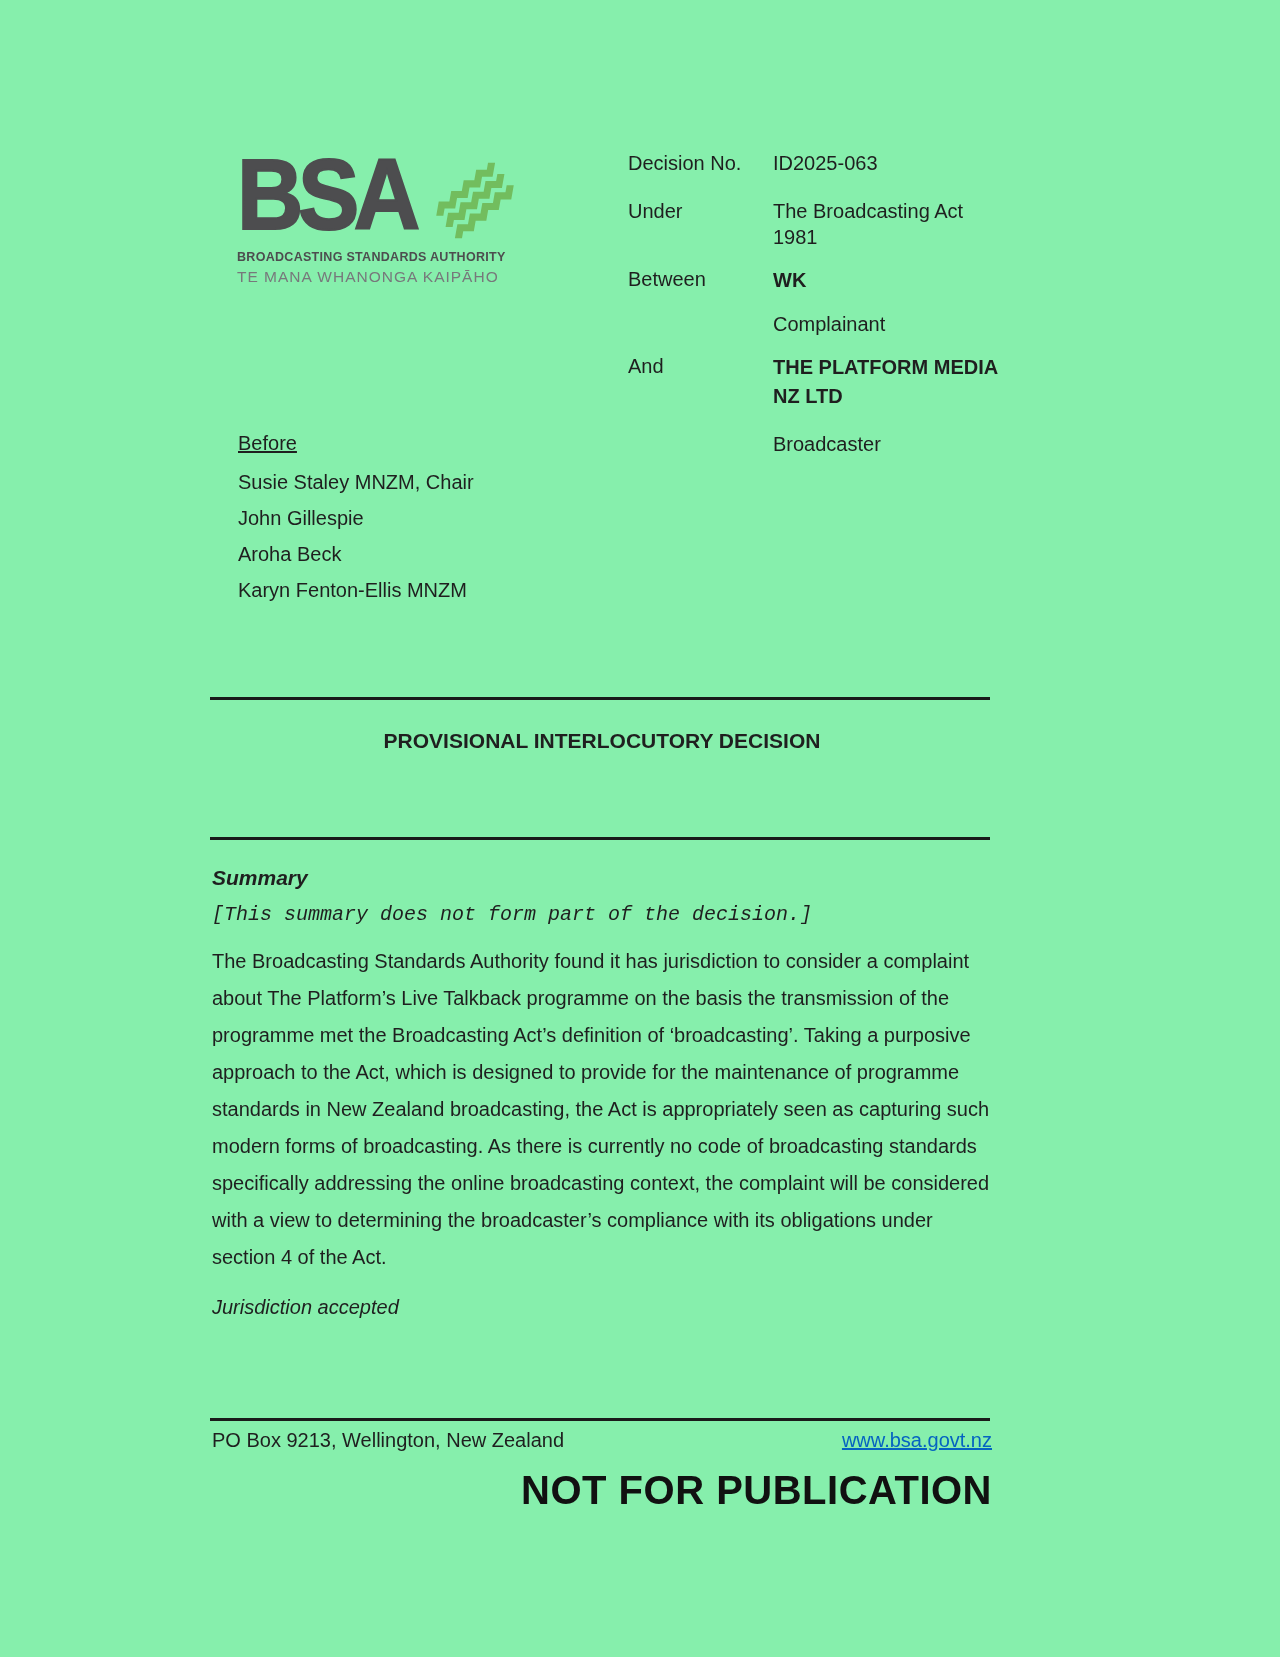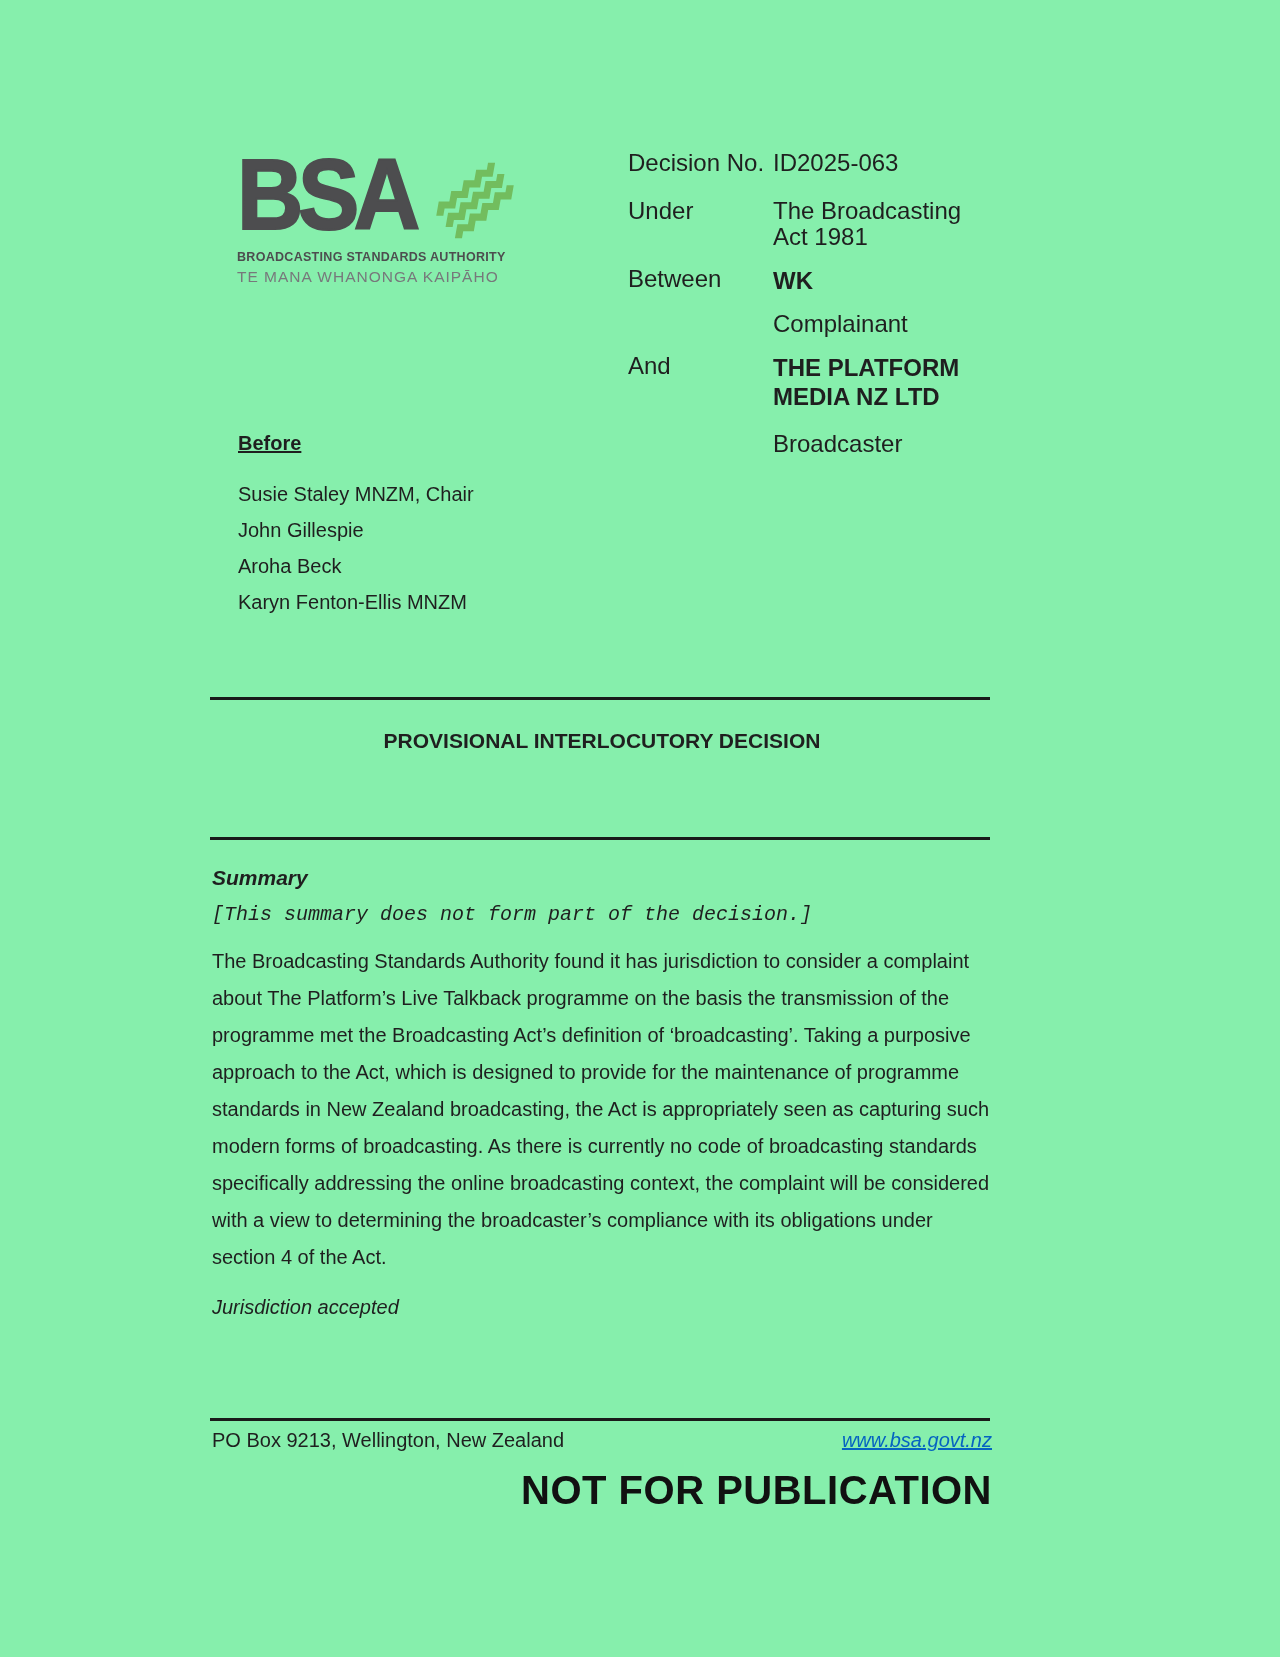--- a/index.html
+++ b/index.html
@@ -14,52 +14,52 @@
   .logo-acronym {
     font-size:100px; font-weight:bold; color:#4d4d4f; line-height:92px;
     letter-spacing:-6px; transform:scaleX(.92); transform-origin:left top;
     -webkit-text-stroke:2px #4d4d4f;
   }
   .logo-mark { margin-left:2px; margin-top:2px; }
   .logo-line1 { margin-top:6px; font-size:12.5px; font-weight:bold; color:#4d4d4f; letter-spacing:.3px; white-space:nowrap; }
   .logo-line2 { margin-top:4px; font-size:15.5px; color:#77787b; letter-spacing:1px; white-space:nowrap; }
 
   
-  .meta { position:absolute; left:628px; top:150px; width:372px; font-size:24px; line-height:26px; }
+  .meta { position:absolute; left:628px; top:150px; width:372px; font-size:20px; line-height:26px; }
   .meta-row { display:flex; margin-bottom:16px; }
   .meta-row.gap-lg { margin-bottom:22px; }
   .meta-row.gap-sm { margin-bottom:20px; }
   .meta-label { width:145px; flex-shrink:0; }
   .meta-value { width:235px; }
   .meta-value.bold { font-weight:bold; line-height:29px; }
 
   
   .before { position:absolute; left:238px; top:430px; font-size:20px; }
-  .before-heading { font-weight:bold; text-decoration:underline; line-height:26px; margin-bottom:20px; }
+  .before-heading { font-weight:normal; text-decoration:underline; line-height:26px; margin-bottom:8px; }
   .member { line-height:36px; }
 
   
   .rule { position:absolute; left:210px; width:780px; height:3px; background:#1a1a1a; }
   .rule1 { top:697px; }
   .rule2 { top:837px; }
   .rule3 { top:1418px; }
 
   
   .title-block { position:absolute; left:212px; top:722px; width:780px; text-align:center;
                  font-size:21px; font-weight:bold; line-height:37px; }
 
   
   .summary-heading { position:absolute; left:212px; top:866px; font-size:21px; font-weight:bold; font-style:italic; line-height:24px; }
   .summary-note { position:absolute; left:212px; top:903px; font-size:20px; font-style:italic; line-height:24px;font-family:Liberation Mono, monospace; }
   .summary-body { position:absolute; left:212px; top:943px; width:780px; font-size:20px; line-height:37px; }
   .summary-outcome { position:absolute; left:212px; top:1295px; font-size:20px; font-style:italic; line-height:24px; }
 
   
   .footer { position:absolute; left:212px; top:1428px; width:780px; display:flex; justify-content:space-between; font-size:20px; line-height:24px; }
-  .footer-link { color:#0563c1; text-decoration:underline; cursor:pointer;font-style:italic; }
+  .footer-link { color:#0563c1; text-decoration:underline; cursor:pointer; }
 
   
   .stamp { position:absolute; left:212px; top:1468px; width:780px; text-align:right;
            font-size:40px; font-weight:bold; letter-spacing:.5px; color:#111; white-space:nowrap; }
 </style>
 </head>
 <body>
 
 <div class="page">
 

